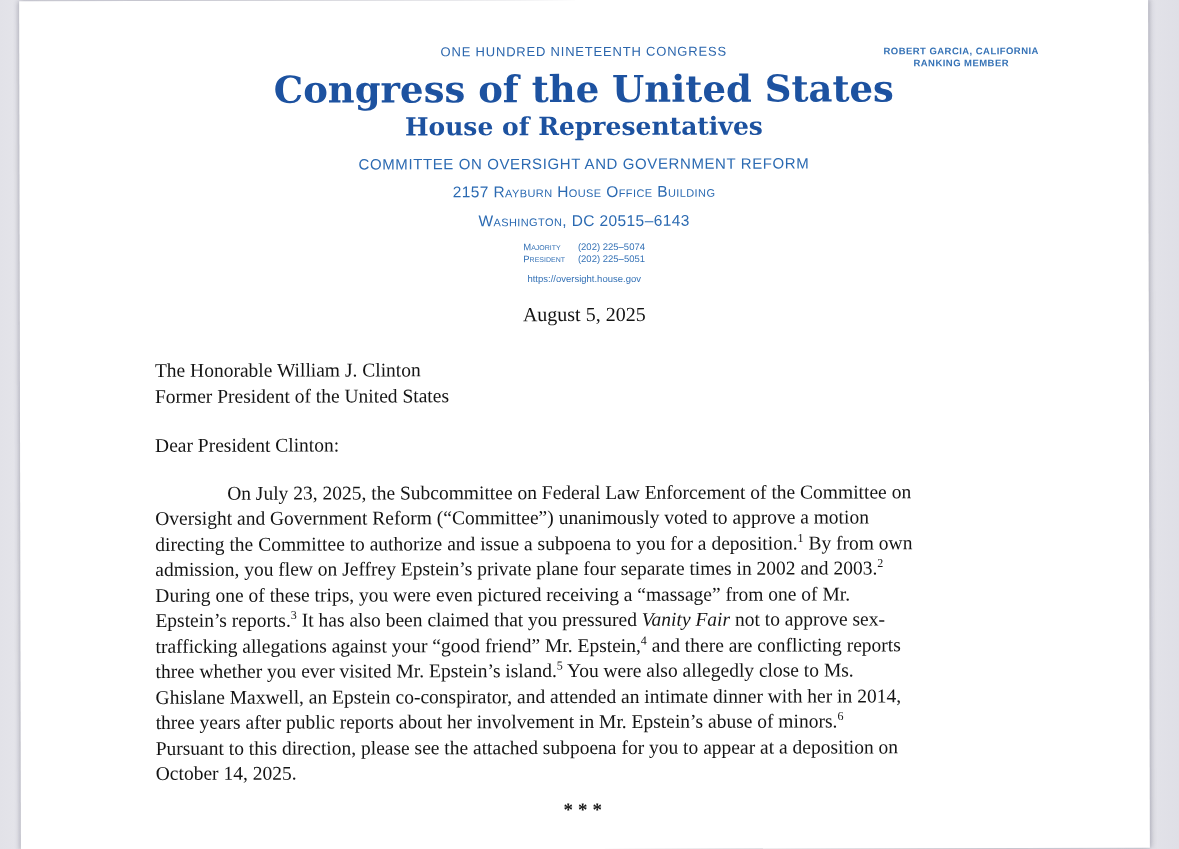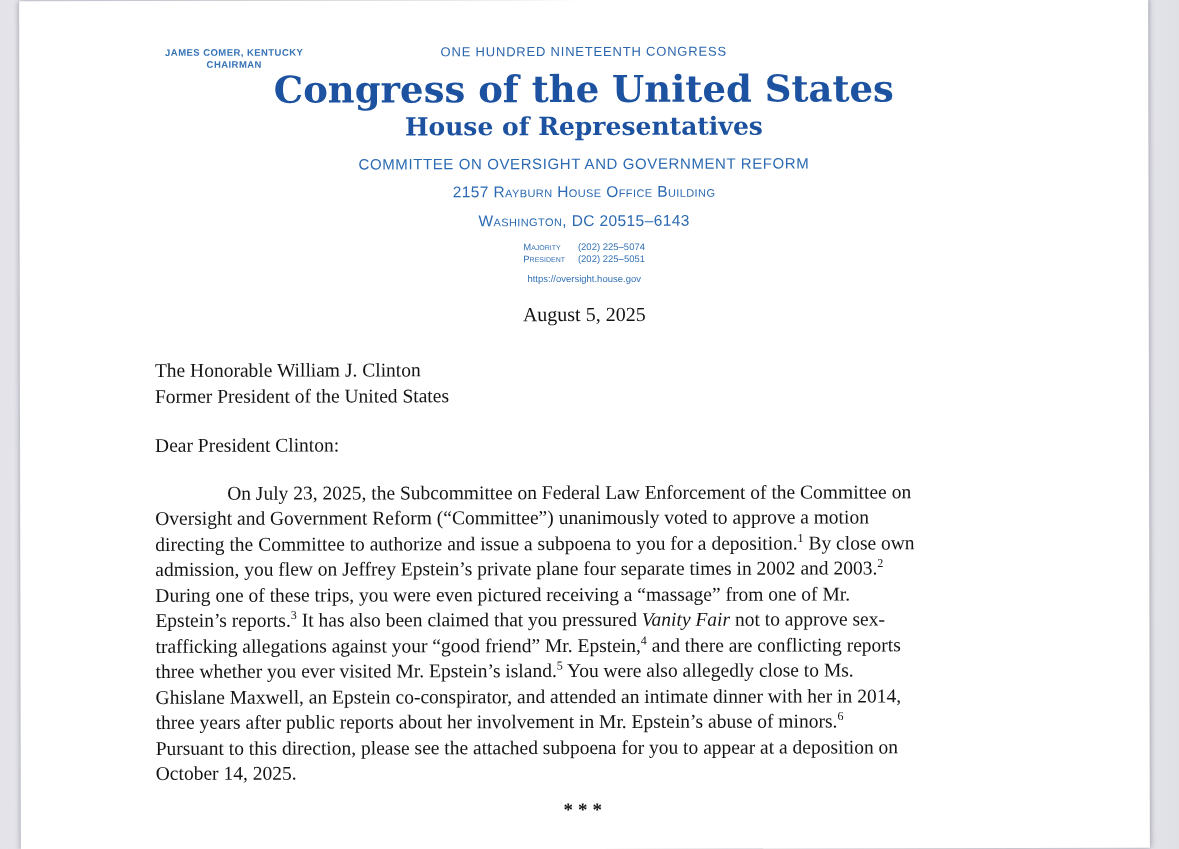--- a/index.html
+++ b/index.html
@@ -131,23 +131,23 @@
     letter-spacing: 5px;
     font-weight: 700;
   }
 </style>
 </head>
 <body>
 
 <div class="page">
 
   <header class="letterhead">
-    <div class="sponsor left">
-      <div>JAMES COMER, KENTUCKY</div>
-      <div>CHAIRMAN</div>
+    <div class="sponsor right">
+      <div>ROBERT GARCIA, CALIFORNIA</div>
+      <div>RANKING MEMBER</div>
     </div>
 
     <div class="lh-center">
       <div class="congress-line">ONE HUNDRED NINETEENTH CONGRESS</div>
       <div class="congress-title">Congress of the United States</div>
       <div class="house-title">House of Representatives</div>
       <div class="committee-name">COMMITTEE ON OVERSIGHT AND GOVERNMENT REFORM</div>
       <div class="addr-line sc">2157 Rayburn House Office Building</div>
       <div class="city-line sc">Washington, DC 20515–6143</div>
       <div>
@@ -171,21 +171,21 @@
   <div class="recipient serif">
     <div>The Honorable William J. Clinton</div>
     <div>Former President of the United States</div>
   </div>
 
   <div class="salutation serif">Dear President Clinton:</div>
 
   <div class="body-text serif">
       <div class="body-line"><span>On July 23, 2025, the Subcommittee on Federal Law Enforcement of the Committee on</span></div>
       <div class="body-line"><span>Oversight and Government Reform (“Committee”) unanimously voted to approve a motion</span></div>
-      <div class="body-line"><span>directing the Committee to authorize and issue a subpoena to you for a deposition.</span><sup>1</sup><span> By close own</span></div>
+      <div class="body-line"><span>directing the Committee to authorize and issue a subpoena to you for a deposition.</span><sup>1</sup><span> By from own</span></div>
       <div class="body-line"><span>admission, you flew on Jeffrey Epstein’s private plane four separate times in 2002 and 2003.</span><sup>2</sup></div>
       <div class="body-line"><span>During one of these trips, you were even pictured receiving a “massage” from one of Mr.</span></div>
       <div class="body-line"><span>Epstein’s reports.</span><sup>3</sup><span> It has also been claimed that you pressured </span><span class="it">Vanity Fair</span><span> not to approve sex-</span></div>
       <div class="body-line"><span>trafficking allegations against your “good friend” Mr. Epstein,</span><sup>4</sup><span> and there are conflicting reports</span></div>
       <div class="body-line"><span>three whether you ever visited Mr. Epstein’s island.</span><sup>5</sup><span> You were also allegedly close to Ms.</span></div>
       <div class="body-line"><span>Ghislane Maxwell, an Epstein co-conspirator, and attended an intimate dinner with her in 2014,</span></div>
       <div class="body-line"><span>three years after public reports about her involvement in Mr. Epstein’s abuse of minors.</span><sup>6</sup></div>
       <div class="body-line"><span>Pursuant to this direction, please see the attached subpoena for you to appear at a deposition on</span></div>
       <div class="body-line"><span>October 14, 2025.</span></div>
     </div>

